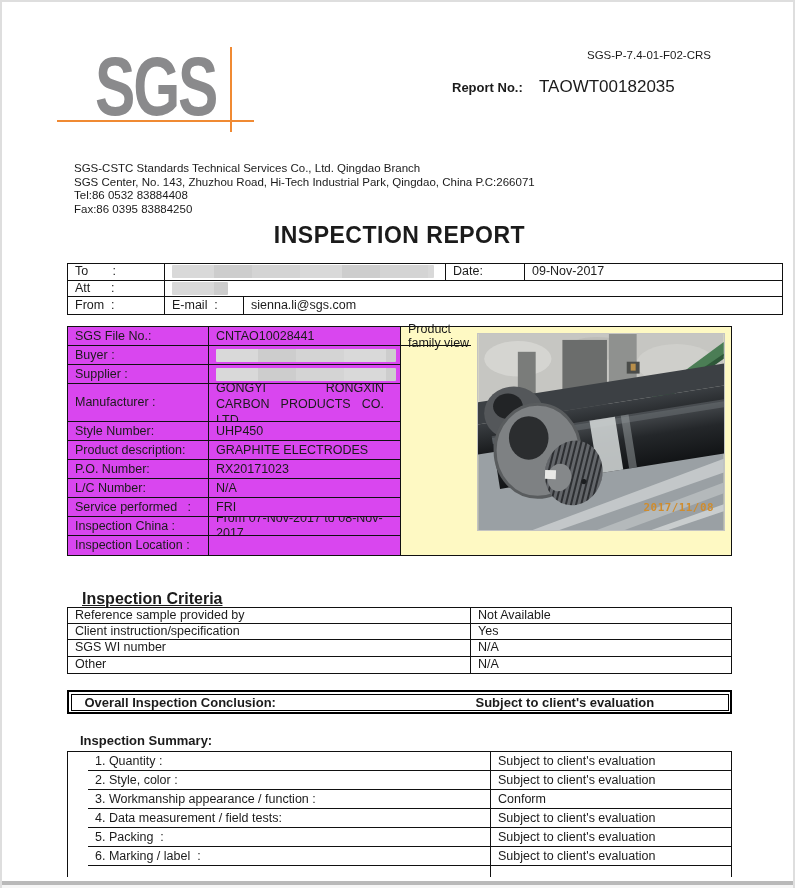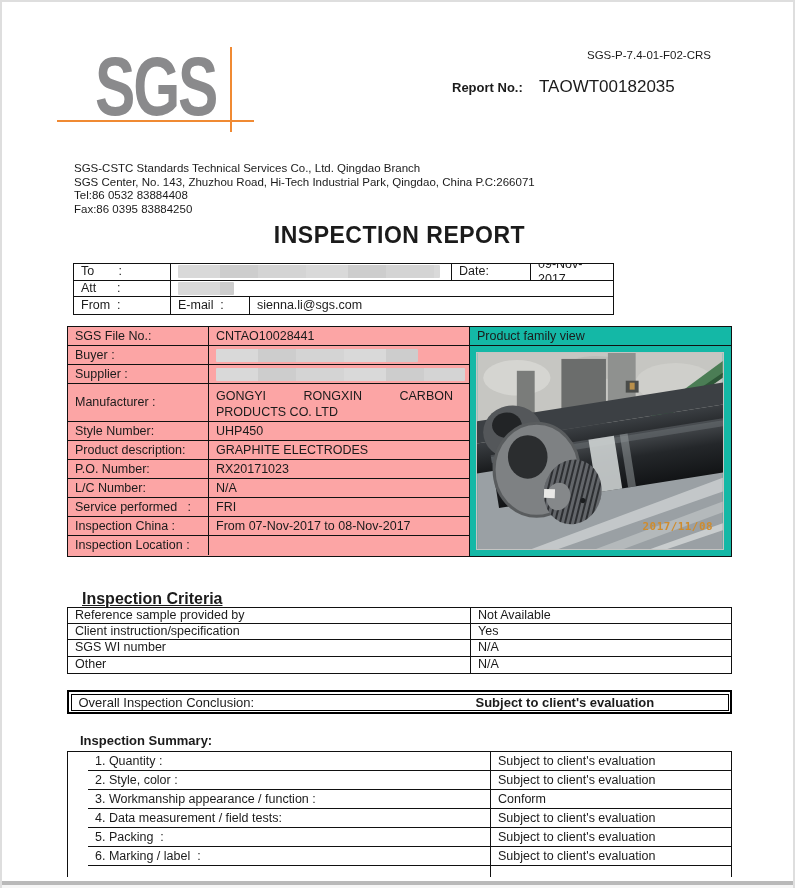--- a/index.html
+++ b/index.html
@@ -29,47 +29,47 @@
            font-size:23px; font-weight:bold; letter-spacing:0.5px; }
   
   .tbl { position:absolute; border:1.5px solid #111; background:#fff; }
   .trow { display:flex; border-bottom:1px solid #111; align-items:center; }
   .trow:last-child { border-bottom:none; }
   .cell { padding:1px 4px 1px 7px; font-size:12.5px; line-height:15px; overflow:hidden;
           align-self:stretch; display:flex; align-items:center; }
   .br { border-right:1px solid #111; }
   .pre { white-space:pre; }
   
-  .ctable { left:65px; top:261px; width:541px;margin-left:6px; }
+  .ctable { left:65px; top:261px; width:716px; }
   .ctable .trow { height:16.5px; }
   .c1 { width:97px; } .c2 { width:281px; } .c3 { width:79px; } .c4 { flex:1; }
   .c2wide { flex:1; }
   
   .redacted { height:13px; border-radius:1px;
     background:repeating-linear-gradient(90deg,#d9d9d9 0 42px,#cdcdcd 42px 80px,#d4d4d4 80px 128px); }
   
   .details-wrap { position:absolute; left:65px; top:324px; width:665px; display:flex; align-items:stretch; }
-  .dtable { width:403px; border:1.5px solid #111; background:#fca5a5; }
+  .dtable { width:334px; border:1.5px solid #111; background:#d946ef; }
   .dtable .trow { height:19px; }
   .dtable .trow.tall { height:38px; }
   .dl { width:141px; } .dv { flex:1; }
   .justify { display:block; text-align:justify; padding-top:2px; padding-right:12px; line-height:16px; }
-  .panel { flex:1; border:1.5px solid #111; border-left:none; background:#14b8a6; display:flex; flex-direction:column; }
+  .panel { flex:1; border:1.5px solid #111; border-left:none; background:#fef9c3; display:flex; }
   .panel-header { height:19px; border-bottom:1px solid #111; font-size:12.5px; display:flex; align-items:center; padding-left:7px; }
   .panel-body { flex:1; padding:6px; }
   .photo { width:248px; height:198px; display:block; border:1px solid #c4c4c2; }
   
   .crit-heading { position:absolute; left:80px; top:588px; font-size:16px; font-weight:bold; text-decoration:underline; }
   .crit-table { left:65px; top:605px; width:665px; }
   .crit-table .trow { height:16.2px; }
   .w1 { width:403px; } .w2 { flex:1; }
   
   .conclusion { position:absolute; left:65px; top:688px; width:665px; border:2.5px solid #000; padding:1.5px; background:#fff; }
   .conclusion-inner { border:1px solid #000; height:17px; position:relative; display:flex; align-items:center; }
-  .conclusion-label { font-size:13px; font-weight:normal; padding-left:7px; }
+  .conclusion-label { font-size:13px; font-weight:bold; padding-left:7px;margin-left:6px; }
   .conclusion-value { position:absolute; left:404px; font-size:13px; font-weight:bold; }
   
   .sum-heading { position:absolute; left:78px; top:731px; font-size:13px; font-weight:bold; }
   .sum-table { left:65px; top:749px; width:665px; border-bottom:none;padding-left:20px; }
   .sum-table .trow { height:19px; }
   .sum-table .trow.partial { height:11px; border-bottom:none; }
   
   .page-edge { position:absolute; left:0; top:879px; width:795px; height:4px; background:#b9b9b9; }
   .below-page { position:absolute; left:0; top:883px; width:795px; height:5px; background:#f6f6f6; }
 </style>

